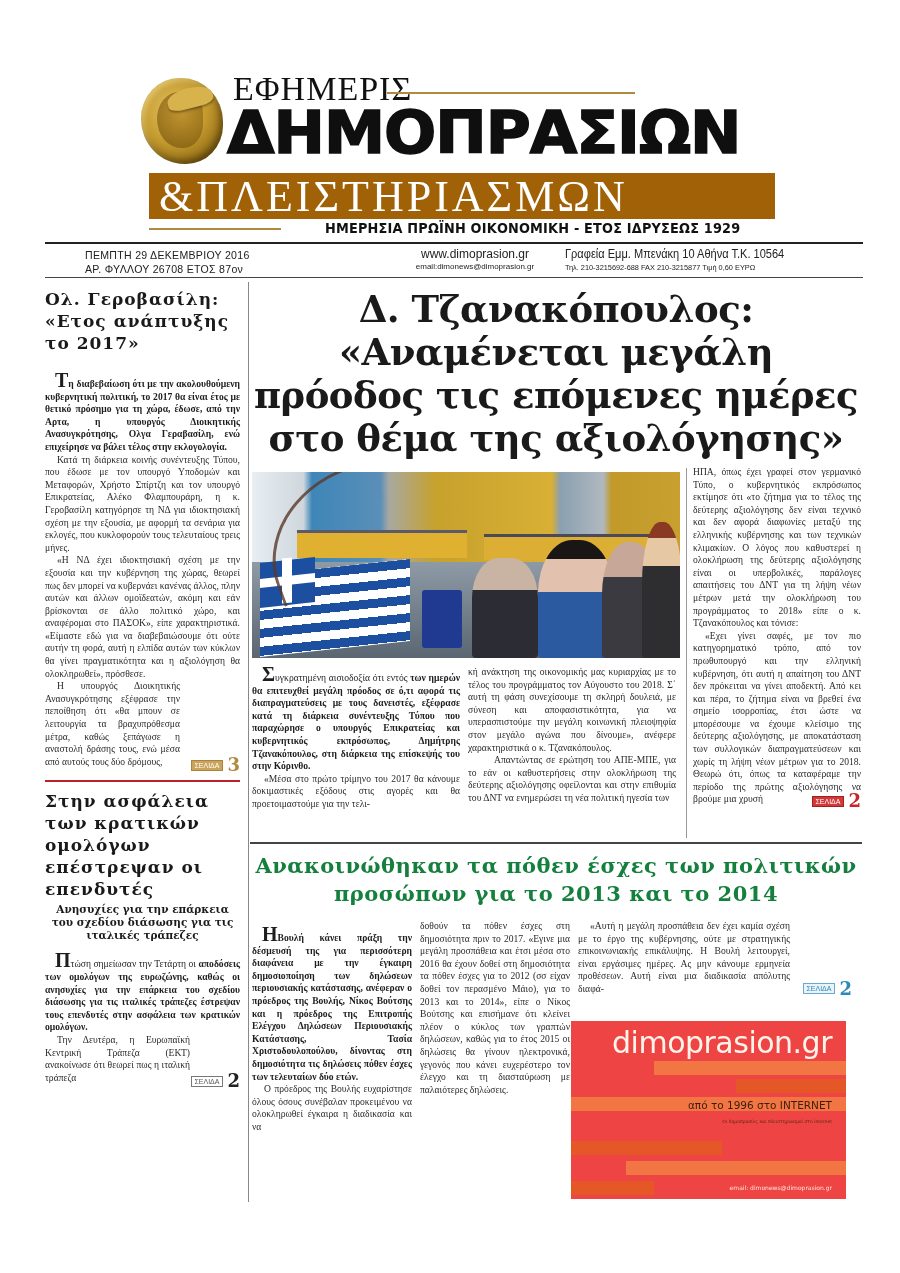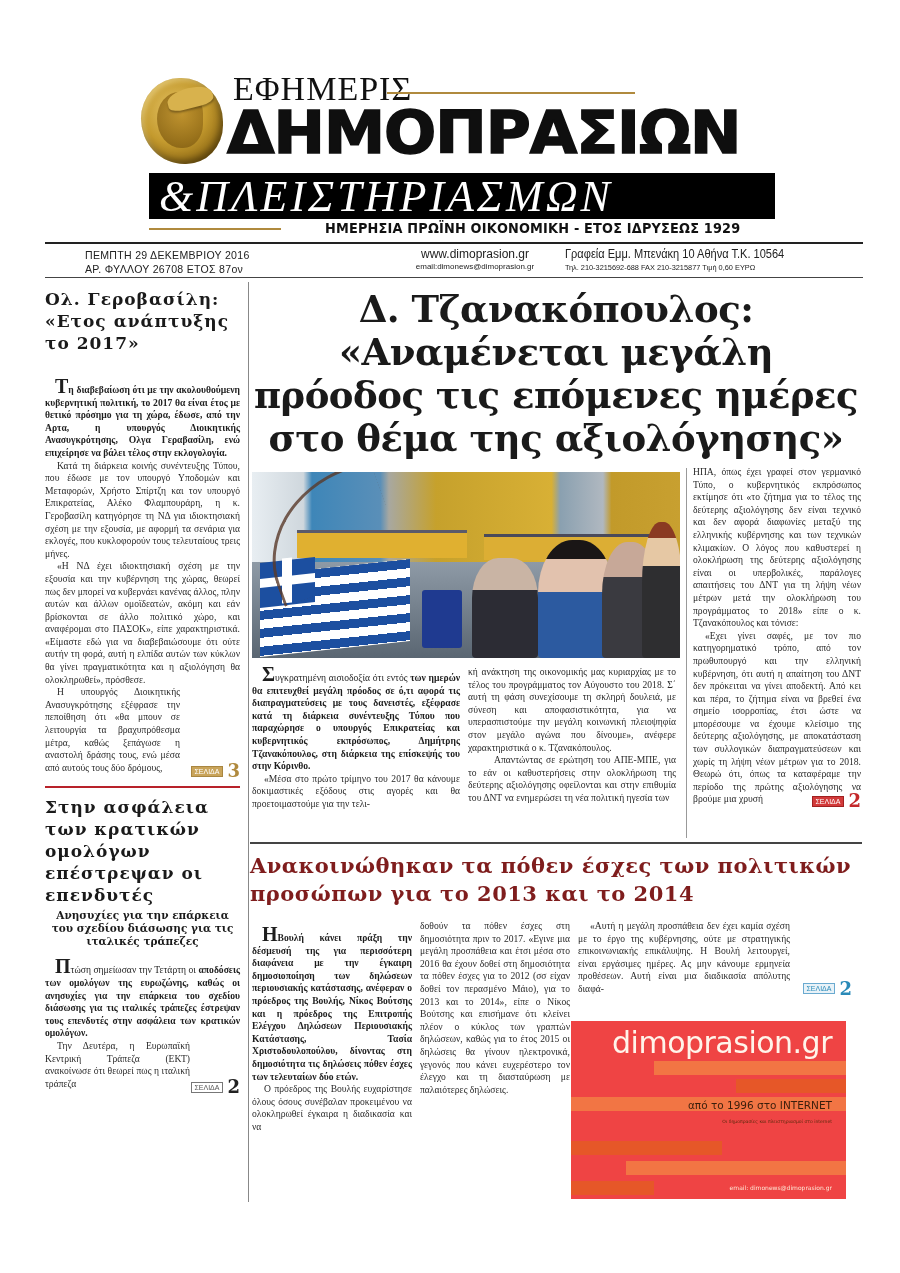--- a/index.html
+++ b/index.html
@@ -12,21 +12,21 @@
           background: radial-gradient(circle at 40% 38%, #e4c365 0%, #c49a2e 45%, #8a6512 80%, #5a420a 100%);
           box-shadow: inset -3px -4px 6px rgba(0,0,0,.35), inset 3px 3px 5px rgba(255,240,180,.45); overflow: hidden; }
   .coin-head { position: absolute; left: 16px; top: 14px; width: 46px; height: 56px; border-radius: 50% 40% 45% 55%;
                background: radial-gradient(circle at 55% 40%, #b98b26, #7a5810); opacity: .85; }
   .coin-helmet { position: absolute; left: 26px; top: 10px; width: 46px; height: 20px; border-radius: 50% 50% 30% 30%;
                  background: #d8b24d; transform: rotate(-14deg); box-shadow: 0 2px 2px rgba(0,0,0,.3); }
   .mast-small { position: absolute; left: 98px; top: 2px; font-family: "Liberation Serif", serif; font-size: 34px; letter-spacing: 1px; color: #111; line-height: 1; }
   .mast-rule-top { position: absolute; left: 252px; top: 22px; width: 248px; height: 2px; background: #b08a3e; }
   .mast-big { position: absolute; left: 92px; top: 34px; font-family: "DejaVu Sans", sans-serif; font-weight: 900; font-size: 58px;
               letter-spacing: -1px; color: #0f0f0f; line-height: 1; transform: scaleX(1.06); transform-origin: left; -webkit-text-stroke: 1.5px #0f0f0f; }
-  .mast-band { position: absolute; left: 14px; top: 103px; width: 626px; height: 46px; background: #000000; font-style: italic; }
+  .mast-band { position: absolute; left: 14px; top: 103px; width: 626px; height: 46px; background: #a16207; }
   .mast-band-text { position: absolute; left: 10px; top: 2px; font-family: "Liberation Serif", serif; font-size: 44px; letter-spacing: 3px;
                     color: #ffffff; line-height: 1; white-space: nowrap; }
   .mast-rule-bottom { position: absolute; left: 14px; top: 158px; width: 132px; height: 2px; background: #b08a3e; }
   .mast-tagline { position: absolute; left: 190px; top: 150px; font-family: "DejaVu Sans", sans-serif; font-weight: bold; font-size: 14px;
                   color: #111; letter-spacing: .2px; white-space: nowrap; transform: scaleX(.92); transform-origin: left; }
 
   
   .infobar { position: absolute; left: 45px; top: 242px; width: 818px; height: 36px; border-top: 2px solid #222; border-bottom: 1px solid #444; }
   .info-left { position: absolute; left: 40px; top: 4px; font-family: "Liberation Sans", sans-serif; font-size: 11.5px; line-height: 14px; letter-spacing: .3px; color: #222; transform: scaleX(.92); transform-origin: left; }
   .info-mid { position: absolute; left: 355px; top: 3px; text-align: center; width: 150px; font-family: "Liberation Sans", sans-serif; color: #222; }
@@ -75,21 +75,21 @@
   .ph-p3 { position: absolute; left: 350px; top: 70px; width: 56px; height: 116px; background: linear-gradient(180deg, #c7a898 0 30%, #3a3a40 30%); border-radius: 45% 45% 4px 4px; }
   .ph-p4 { position: absolute; left: 390px; top: 50px; width: 40px; height: 136px; background: linear-gradient(180deg, #8a3a22 0 12%, #e6c8a4 12% 32%, #2e2e30 32%); border-radius: 45% 45% 4px 4px; }
   .main-rule-right { position: absolute; left: 686px; top: 468px; width: 1px; height: 370px; background: #999; }
 
   .main-c1 { position: absolute; left: 252px; top: 668px; width: 208px; }
   .main-c2 { position: absolute; left: 468px; top: 666px; width: 208px; }
   .main-c3 { position: absolute; left: 693px; top: 466px; width: 168px; }
   .main-bottom-rule { position: absolute; left: 250px; top: 842px; width: 612px; height: 2px; background: #444; }
 
   
-  .sec-hl { position: absolute; left: 250px; top: 852px; width: 612px; font-family: "DejaVu Serif", serif; font-weight: bold; font-size: 21px; line-height: 28px; text-align: left; color: #7f1d1d; letter-spacing: .5px; }
+  .sec-hl { position: absolute; left: 250px; top: 852px; width: 612px; font-family: "DejaVu Serif", serif; font-weight: bold; font-size: 21px; line-height: 28px; text-align: center; color: #15803d; letter-spacing: .5px; }
   .sec-c1 { position: absolute; left: 252px; top: 928px; width: 160px; }
   .sec-c2 { position: absolute; left: 420px; top: 920px; width: 150px; }
   .sec-c3 { position: absolute; left: 578px; top: 920px; width: 282px; }
 
   .ad { position: absolute; left: 571px; top: 1021px; width: 275px; height: 178px; overflow: hidden;
         background: #ef4444; }
   .ad-band { position: absolute; left: 0; height: 14px; background: #f48a44; opacity: .7; }
   .ad-band.dark { background: #e2601c; }
   .ad-title { position: absolute; right: 14px; top: 4px; font-family: "DejaVu Sans", sans-serif; font-size: 30px; color: #fff4ea; letter-spacing: -.5px; }
   .ad-slogan { position: absolute; right: 14px; top: 78px; font-family: "DejaVu Sans", sans-serif; font-size: 10.5px; color: #3a1e0c; }
@@ -127,21 +127,21 @@
     <span class="addr">Γραφεία Εμμ. Μπενάκη 10 Αθήνα Τ.Κ. 10564</span>
     <span class="tel">Τηλ.  210-3215692-688   FAX  210-3215877   Τιμή  0,60  ΕΥΡΩ</span>
   </div>
 </div>
 
 <aside class="leftcol">
   <div class="vrule"></div>
 
   <article>
     <h2 class="hl-side" style="margin-top:6px;">Ολ. Γεροβασίλη: «Ετος ανάπτυξης το 2017»</h2>
-    <div class="body-text" style="margin-top:26px;">
+    <div class="body-text" style="margin-top:20px;">
       <p class="lead"><span class="dropcap">Τ</span><span>η διαβεβαίωση ότι με την ακολουθούμενη κυβερνητική πολιτική, το 2017 θα είναι έτος με θετικό πρόσημο για τη χώρα, έδωσε, από την Αρτα, η υπουργός Διοικητικής Ανασυγκρότησης, Ολγα Γεραβασίλη, ενώ επιχείρησε να βάλει τέλος στην εκλογολογία.</span></p>
       <p>Κατά τη διάρκεια κοινής συνέντευξης Τύπου, που έδωσε με τον υπουργό Υποδομών και Μεταφορών, Χρήστο Σπίρτζη και τον υπουργό Επικρατείας, Αλέκο Φλαμπουράρη, η κ. Γεροβασίλη κατηγόρησε τη ΝΔ για ιδιοκτησιακή σχέση με την εξουσία, με αφορμή τα σενάρια για εκλογές, που κυκλοφορούν τους τελευταίους τρεις μήνες.</p>
       <p>«Η ΝΔ έχει ιδιοκτησιακή σχέση με την εξουσία και την κυβέρνηση της χώρας, θεωρεί πως δεν μπορεί να κυβερνάει κανένας άλλος, πλην αυτών και άλλων ομοϊδεατών, ακόμη και εάν βρίσκονται σε άλλο πολιτικό χώρο, και αναφέρομαι στο ΠΑΣΟΚ», είπε χαρακτηριστικά. «Είμαστε εδώ για να διαβεβαιώσουμε ότι ούτε αυτήν τη φορά, αυτή η ελπίδα αυτών των κύκλων θα γίνει πραγματικότητα και η αξιολόγηση θα ολοκληρωθεί», πρόσθεσε.</p>
       <p style="padding-right:60px;">Η υπουργός Διοικητικής Ανασυγκρότησης εξέφρασε την πεποίθηση ότι «θα μπουν σε λειτουργία τα βραχυπρόθεσμα μέτρα, καθώς ξεπάγωσε η αναστολή δράσης τους, ενώ μέσα από αυτούς τους δύο δρόμους,</p>
     </div>
     <div class="cont">
       <span class="cont-tag">ΣΕΛΙΔΑ</span>
       <span class="cont-num gold">3</span>
     </div>
   </article>

